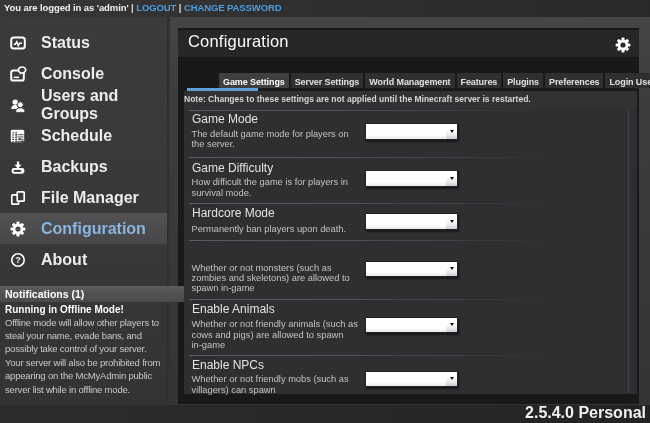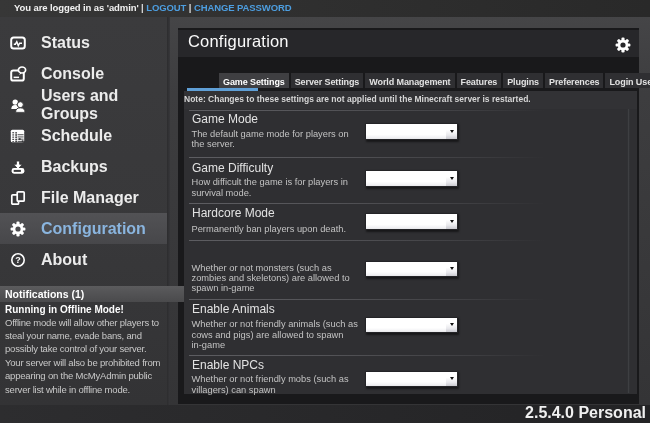--- a/index.html
+++ b/index.html
@@ -1,20 +1,20 @@
 <!DOCTYPE html>
 <html><head>
 <meta charset="utf-8">
 <style>
   * { margin:0; padding:0; box-sizing:border-box; }
   html,body { width:650px; height:423px; overflow:hidden; background:#1b1b1d;
     font-family:"Liberation Sans", sans-serif; }
   #topbar { position:absolute; left:0; top:0; width:650px; height:17px;
     background:linear-gradient(90deg,#373737 0%,#303030 40%,#292929 100%); font-size:9.5px; font-weight:bold; color:#f2f2f2; letter-spacing:-0.1px;
-    line-height:16px; padding-left:14px; white-space:nowrap; }
+    line-height:16px; padding-left:4px; white-space:nowrap; }
   #topbar a { color:#4d9ee0; text-decoration:none; }
   #sidebar { position:absolute; left:0; top:17px; width:167px; height:388px;
     background:linear-gradient(180deg,#3b3b3d 0%,#38383a 55%,#333335 100%); }
   .mi { position:relative; height:31px; }
   .mi .lbl { position:absolute; left:41px; top:50%; transform:translateY(-50%);
     font-size:16px; color:#ececec;font-weight:bold; }
   .mi svg { position:absolute; left:10px; top:50%; transform:translateY(-50%); }
   .mi.sel { background:linear-gradient(180deg,#525255,#47474a); }
   .mi.sel .lbl { color:#8ab5df; }
   #menu { position:absolute; top:10px; left:0; width:167px; }

